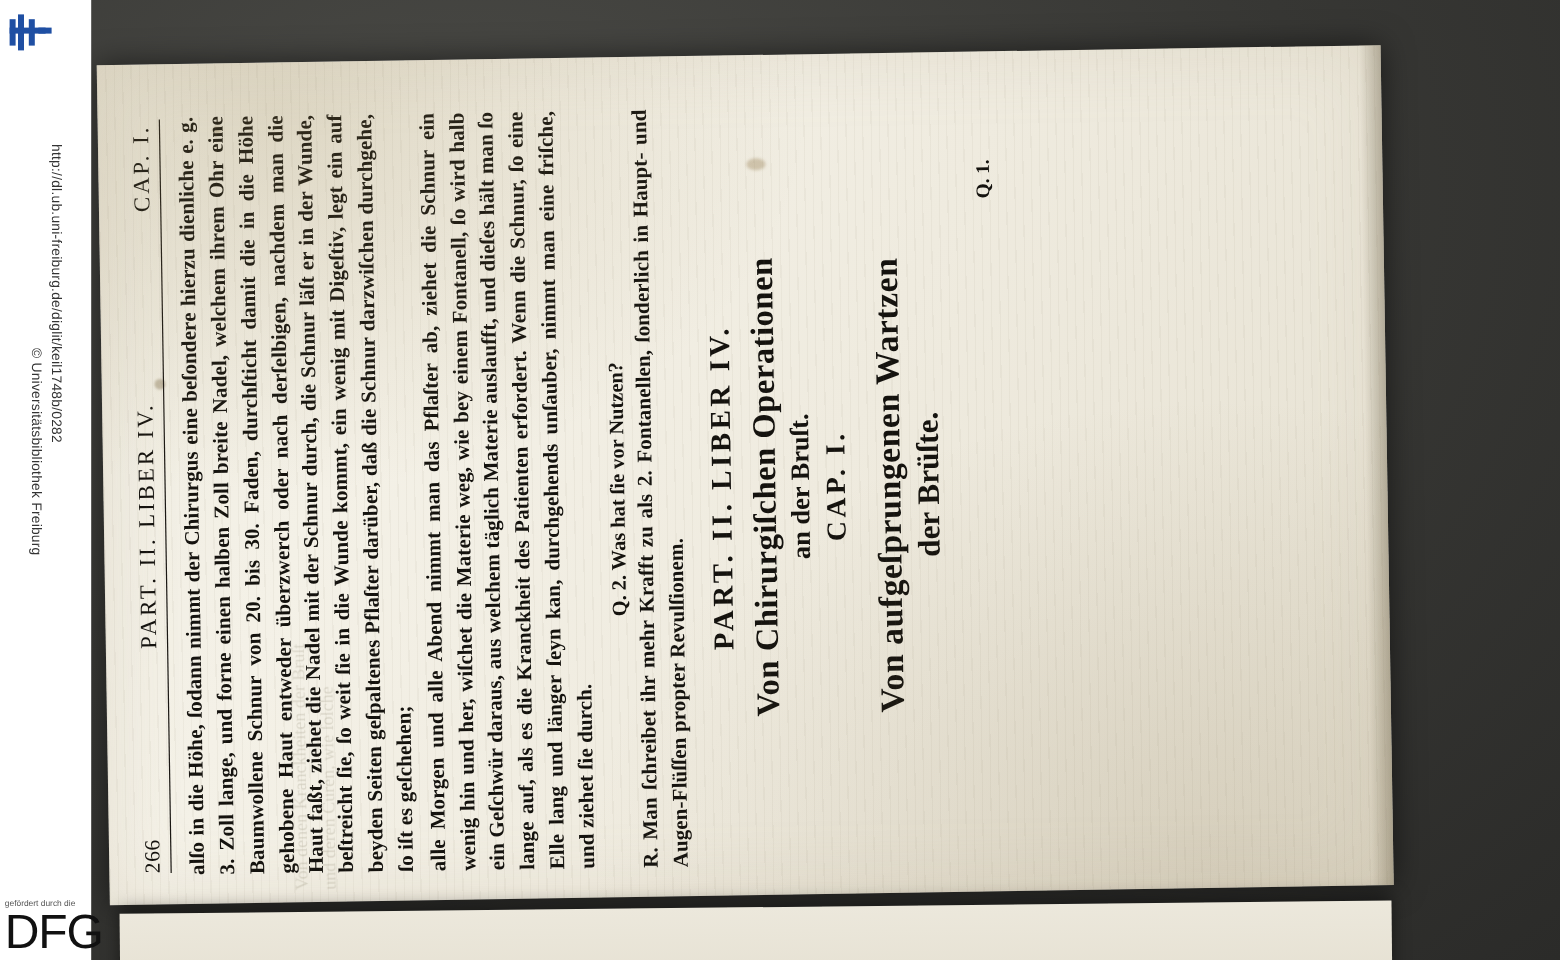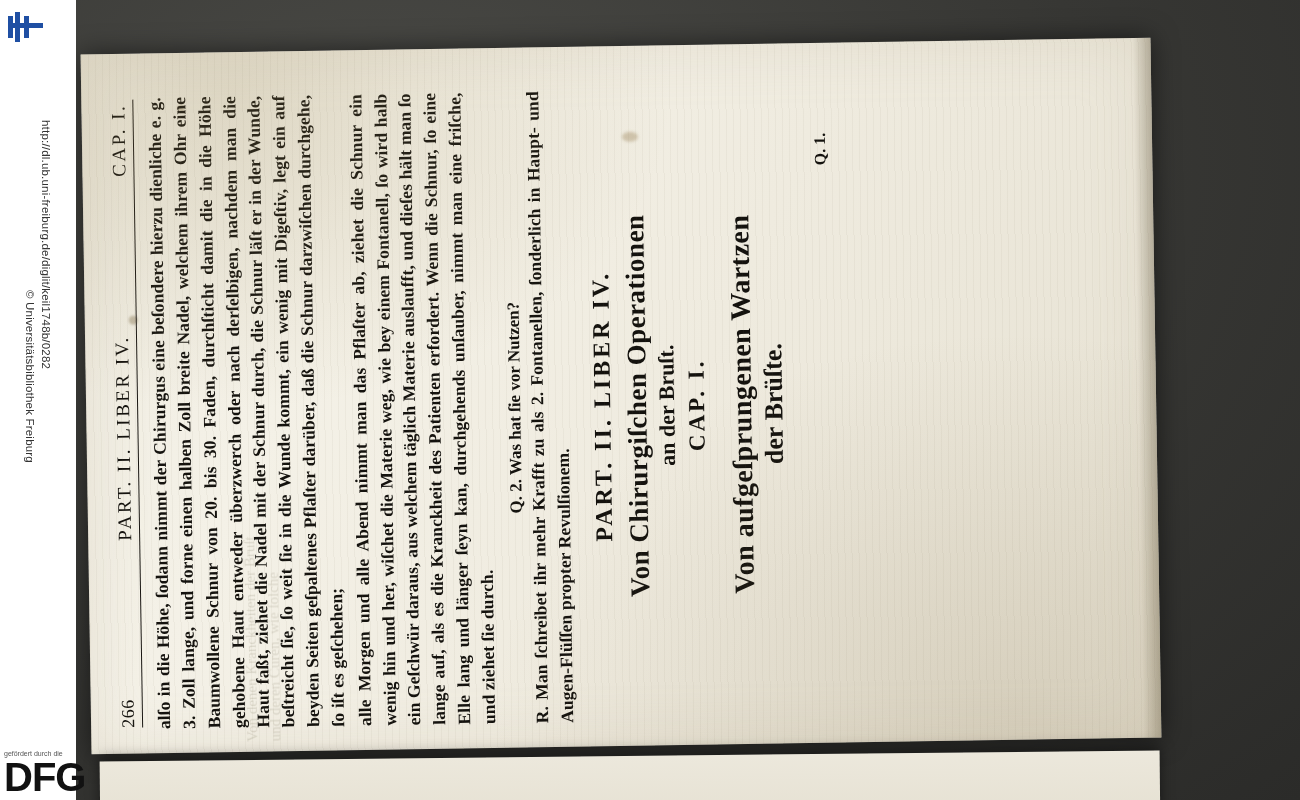--- a/index.html
+++ b/index.html
@@ -71,21 +71,21 @@
   }
   .dfg-caption {
     font-family: "Liberation Sans", sans-serif;
     font-size: 7px;
     color: #555;
     line-height: 1.15;
     margin-bottom: 2px;
   }
   .dfg-word {
     font-family: "Liberation Sans", sans-serif;
-    font-weight: bold;
+    font-weight: normal;
     font-size: 40px;
     letter-spacing: -1px;
     color: #111;
     line-height: 0.85;
   }
 
   
   .page {
     position: absolute;
     left: 86px;

